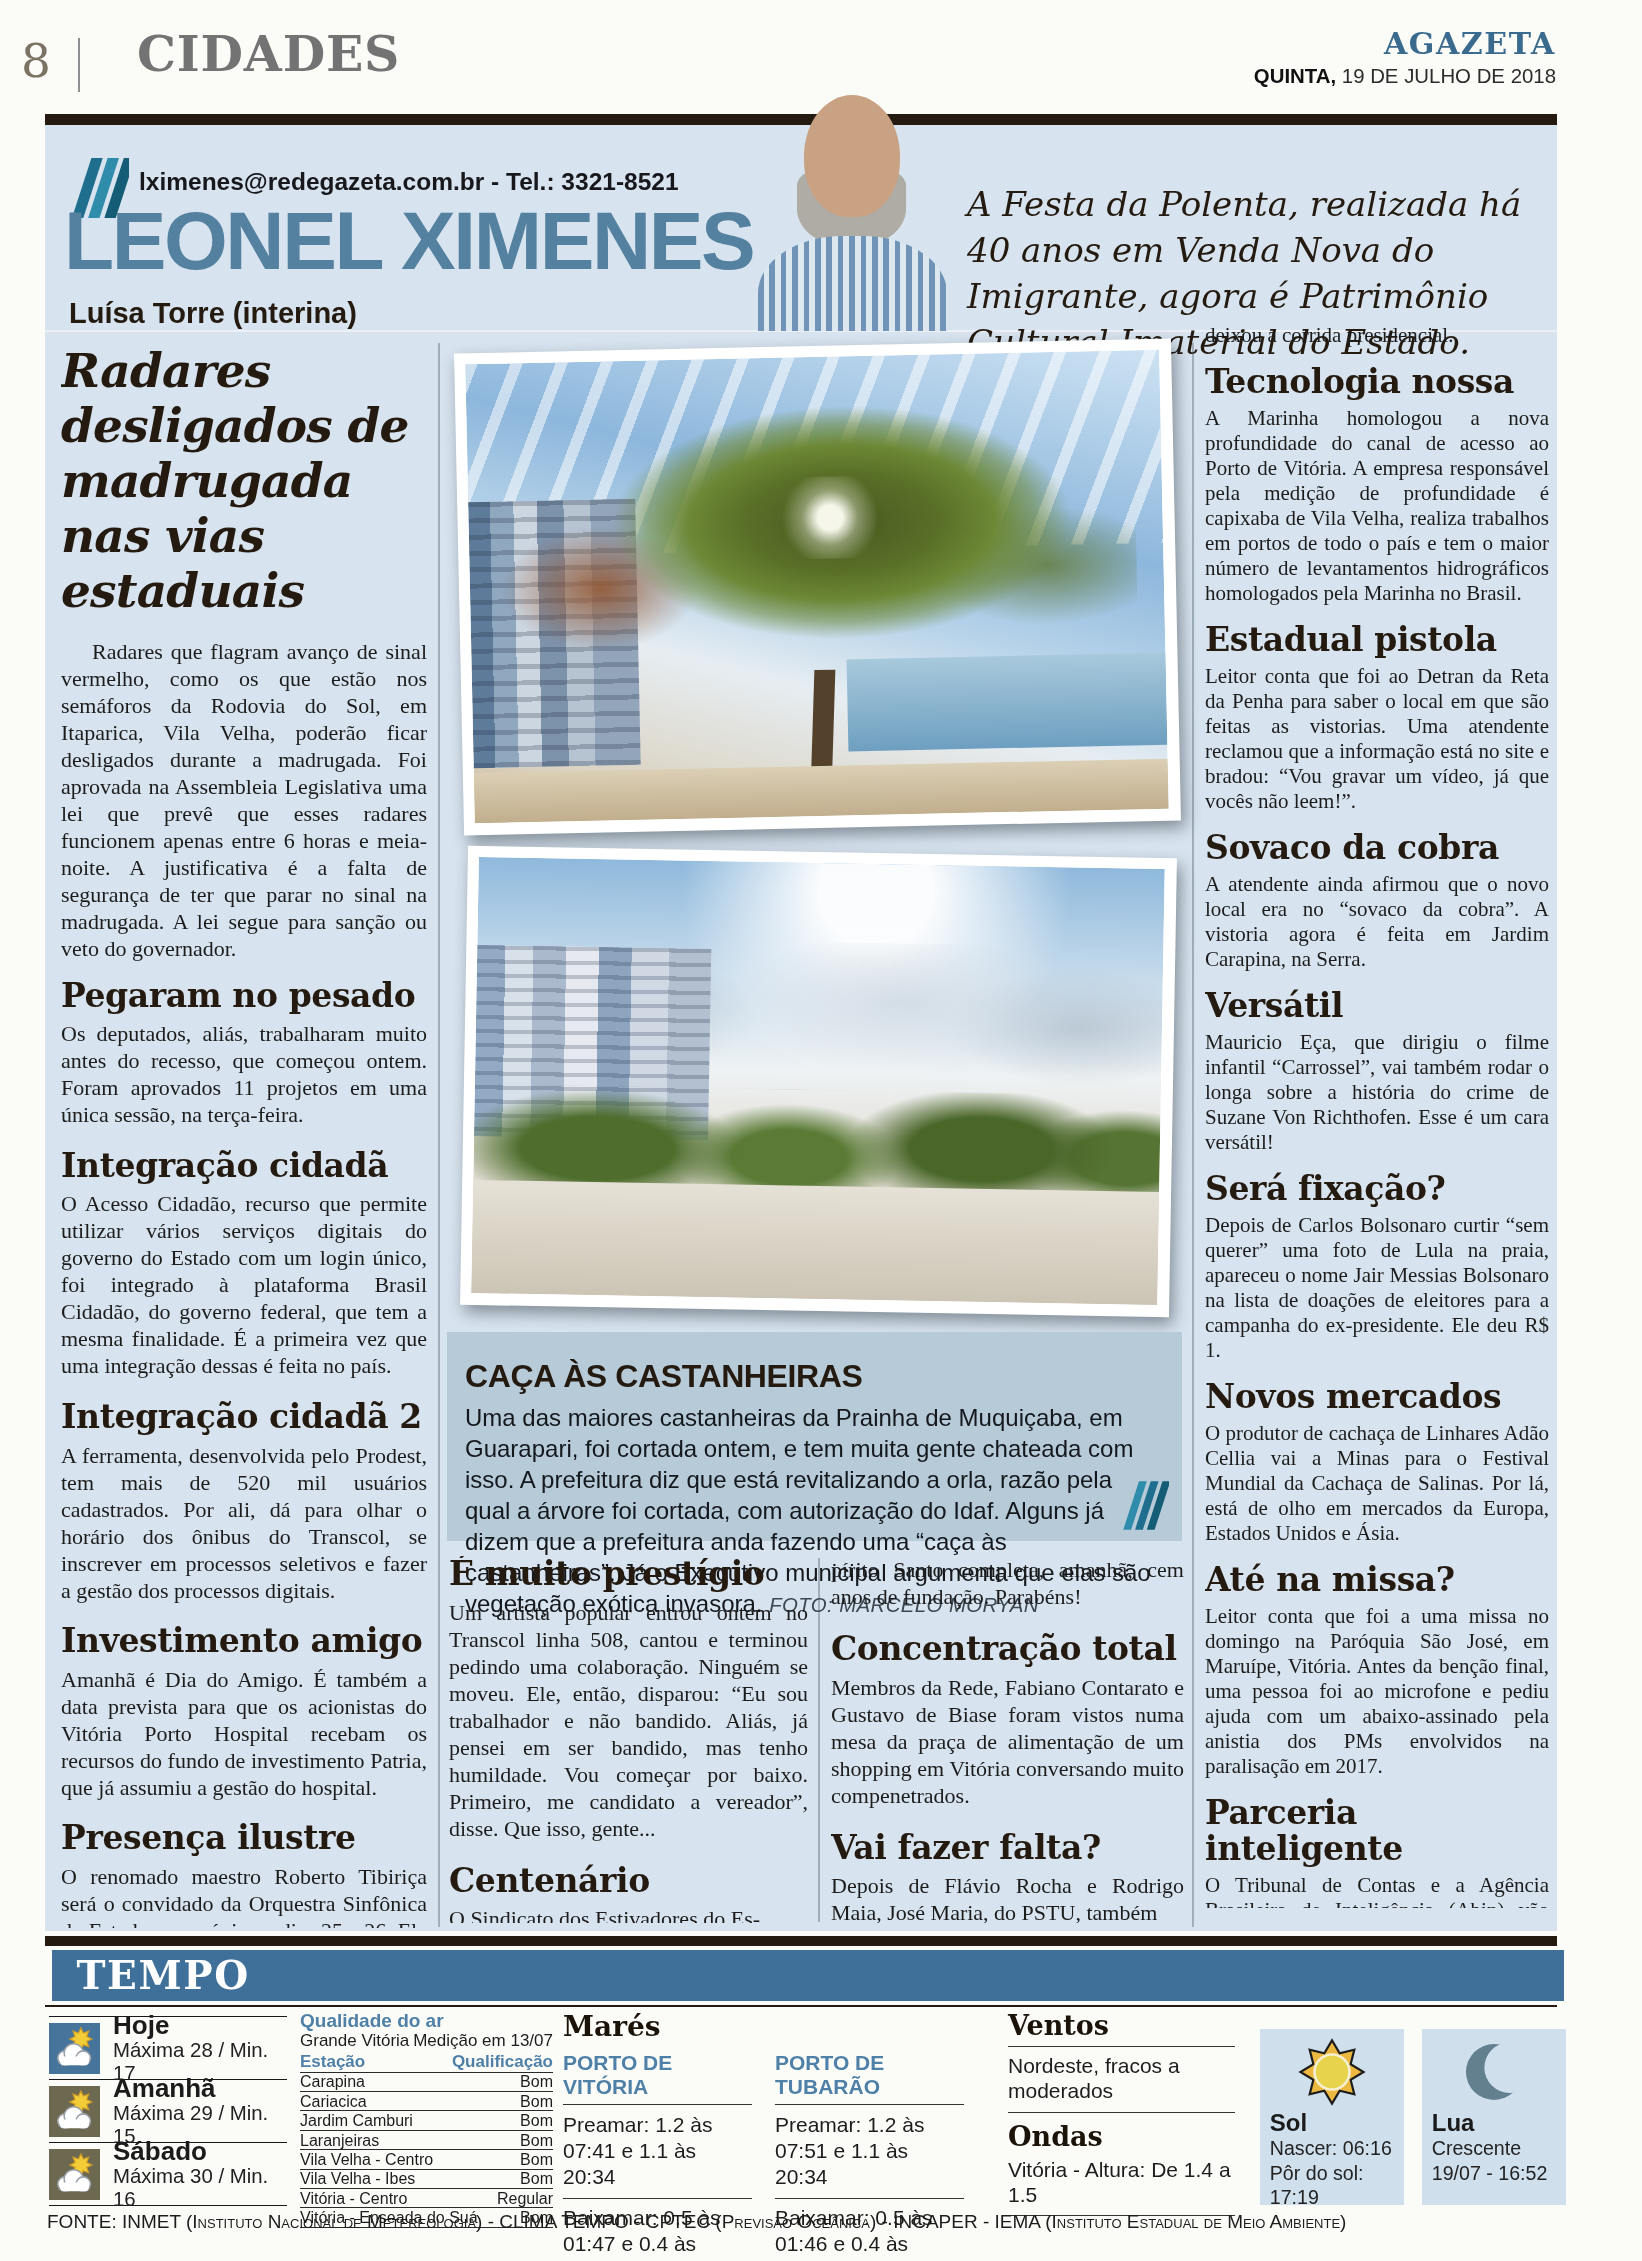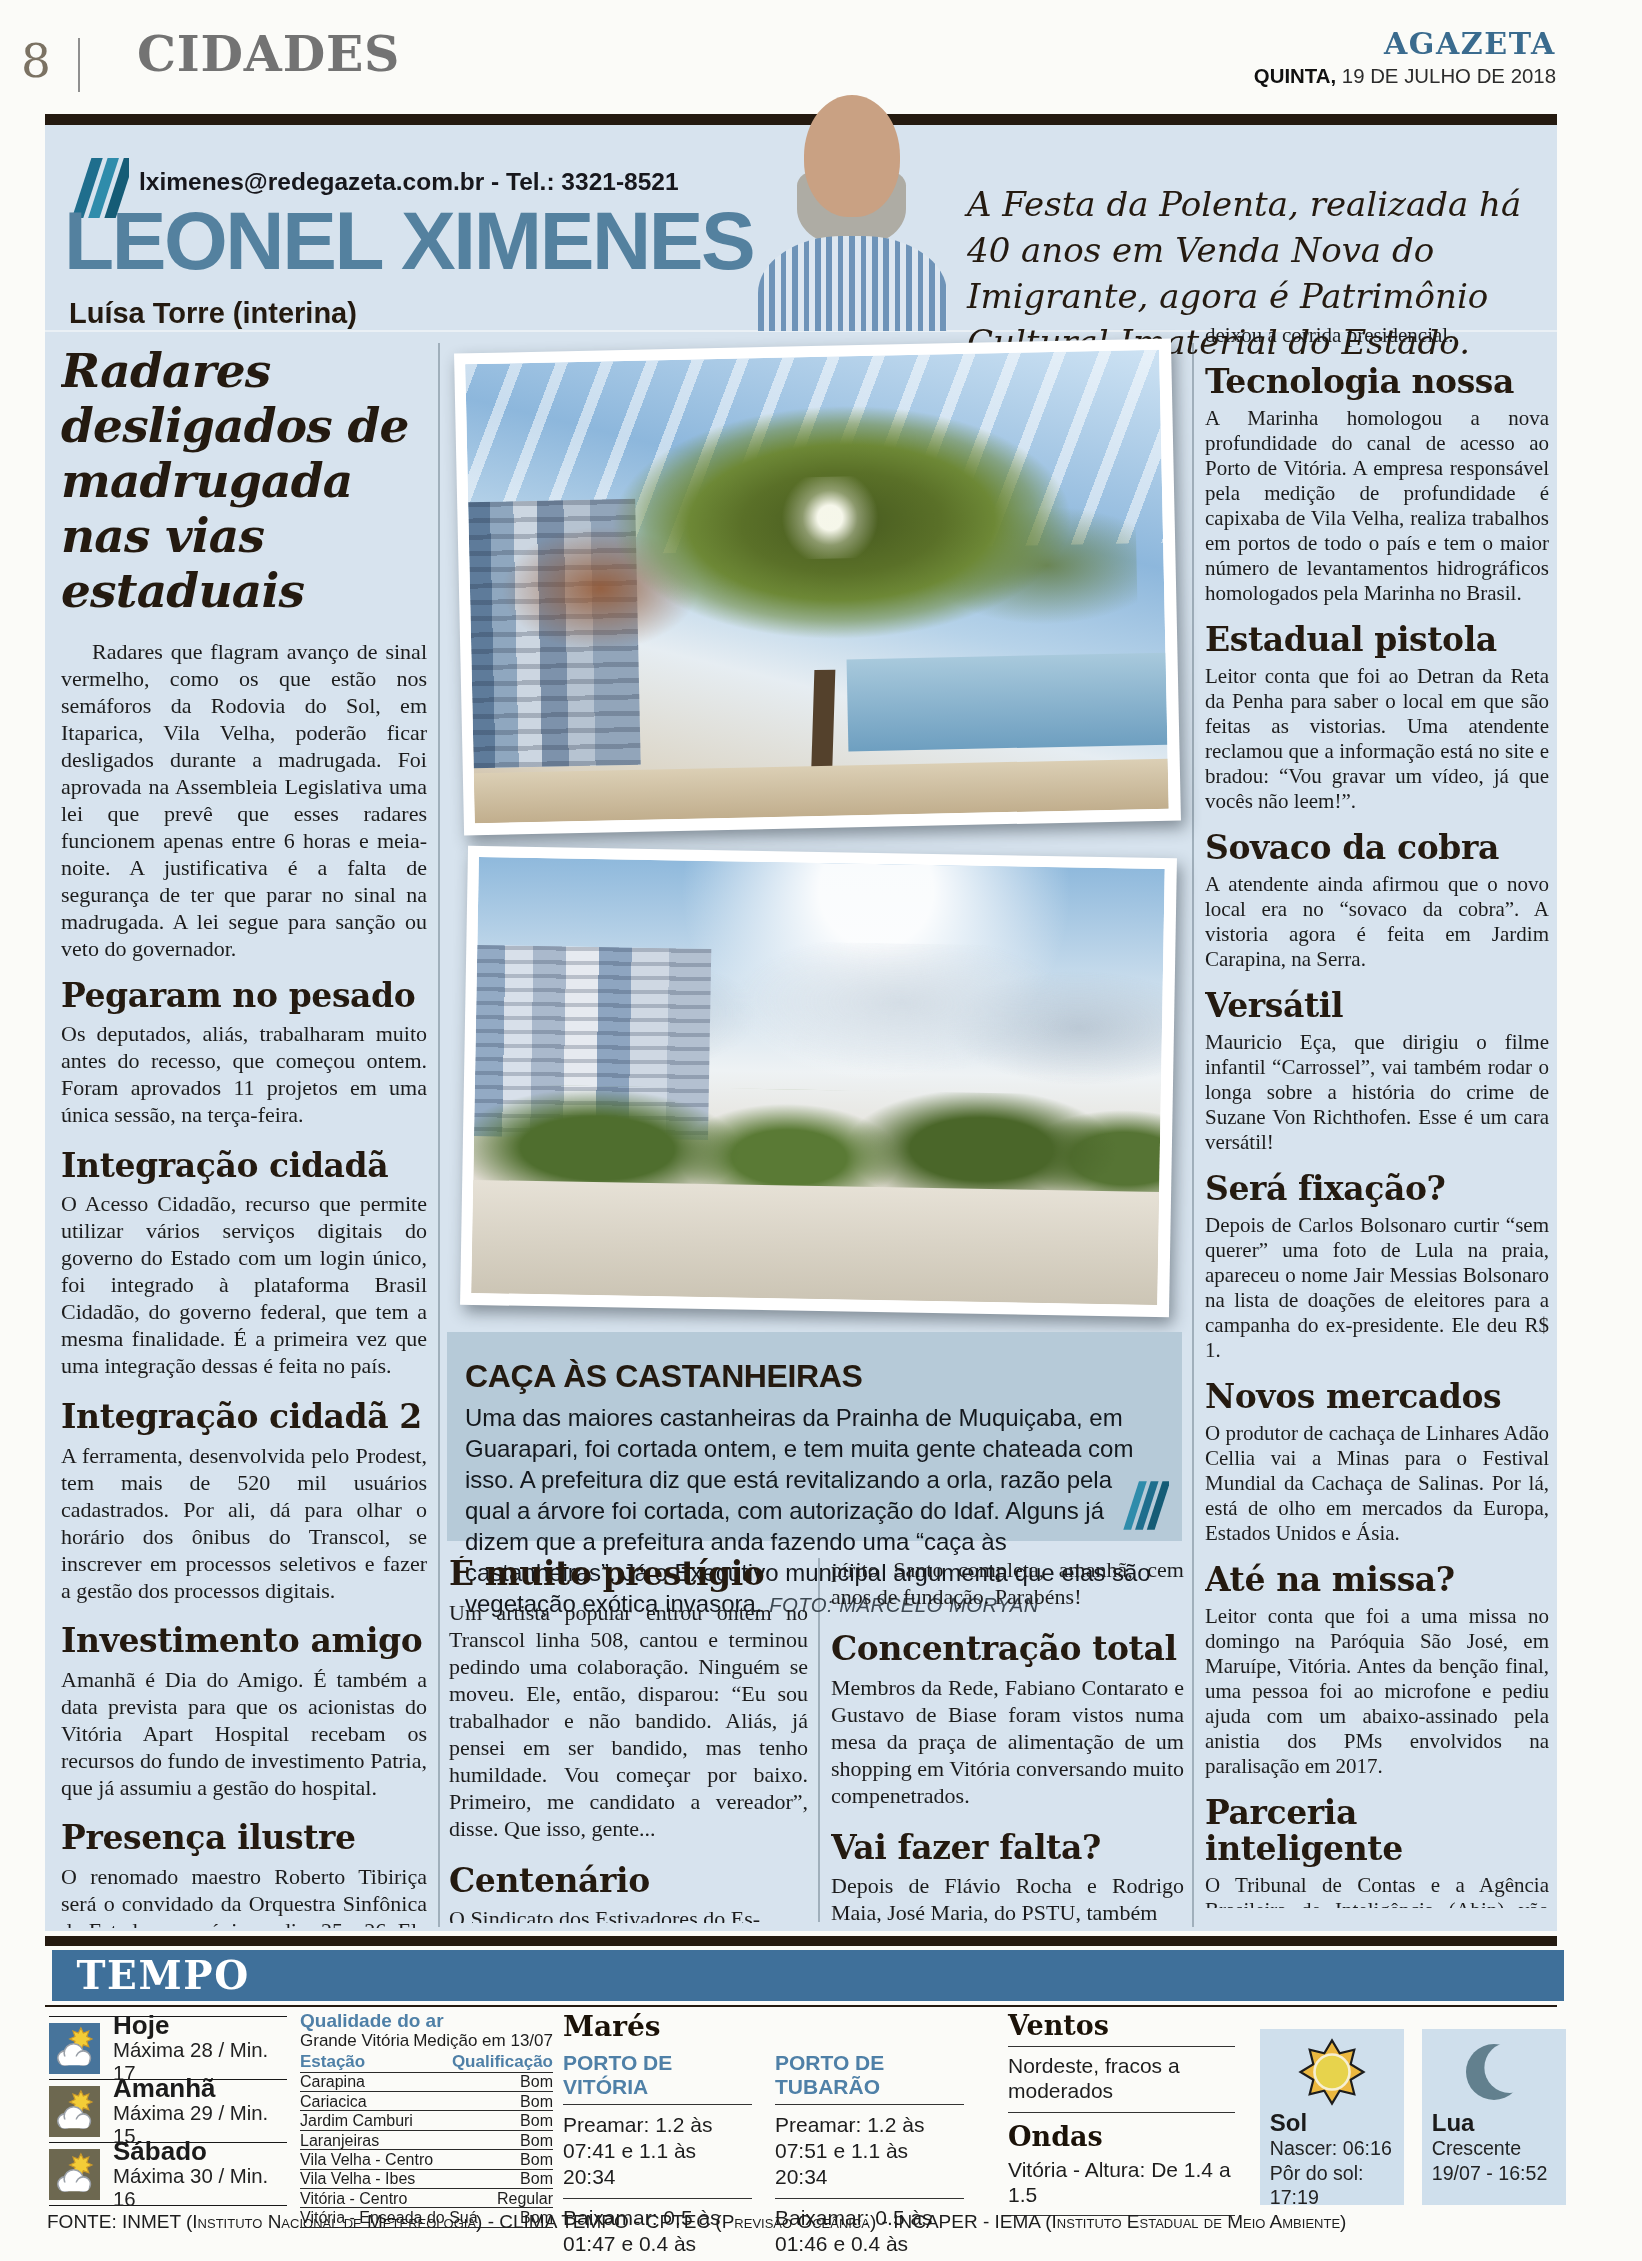--- a/index.html
+++ b/index.html
@@ -196,21 +196,21 @@
     <div>
       <h2 class="sechead">Integração cidadã</h2>
       <p class="bodytxt">O Acesso Cidadão, recurso que permite utilizar vários serviços digitais do governo do Estado com um login único, foi integrado à plataforma Brasil Cidadão, do governo federal, que tem a mesma finalidade. É a primeira vez que uma integração dessas é feita no país.</p>
     </div>
     <div>
       <h2 class="sechead">Integração cidadã 2</h2>
       <p class="bodytxt">A ferramenta, desenvolvida pelo Prodest, tem mais de 520 mil usuários cadastrados. Por ali, dá para olhar o horário dos ônibus do Transcol, se inscrever em processos seletivos e fazer a gestão dos processos digitais.</p>
     </div>
     <div>
       <h2 class="sechead">Investimento amigo</h2>
-      <p class="bodytxt">Amanhã é Dia do Amigo. É também a data prevista para que os acionistas do Vitória Apart Hospital recebam os recursos do fundo de investimento Patria, que já assumiu a gestão do hospital.</p>
+      <p class="bodytxt">Amanhã é Dia do Amigo. É também a data prevista para que os acionistas do Vitória Porto Hospital recebam os recursos do fundo de investimento Patria, que já assumiu a gestão do hospital.</p>
     </div>
     <div>
       <h2 class="sechead">Presença ilustre</h2>
       <p class="bodytxt">O renomado maestro Roberto Tibiriça será o convidado da Orquestra Sinfônica do Estado nos próximos dias 25 e 26. Ele será o regente na apresentação do programa com tema Tchaikovsky inesquecível.</p>
     </div>
   </div>
 
   <div class="abs vrule v1"></div>
   <div class="abs vrule v2"></div>
   <div class="abs vrule v3"></div>

